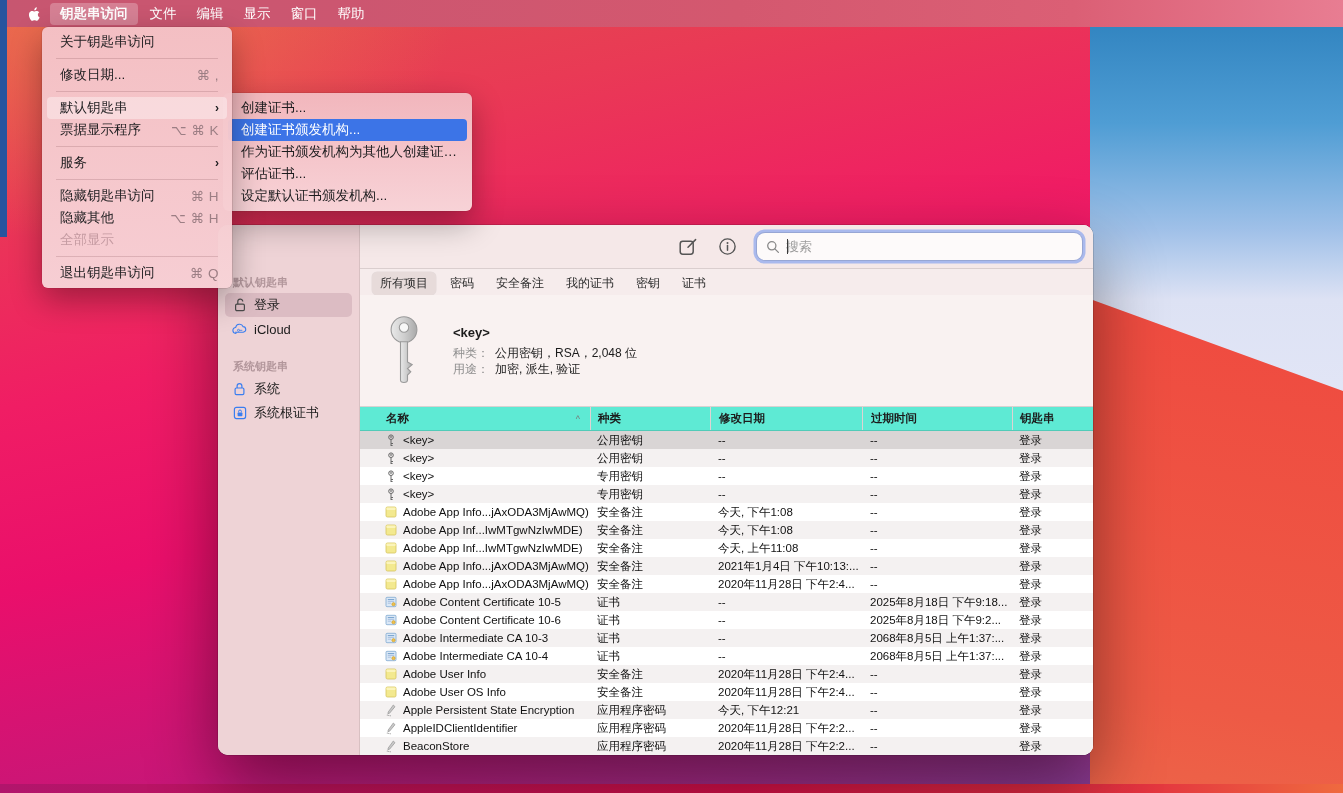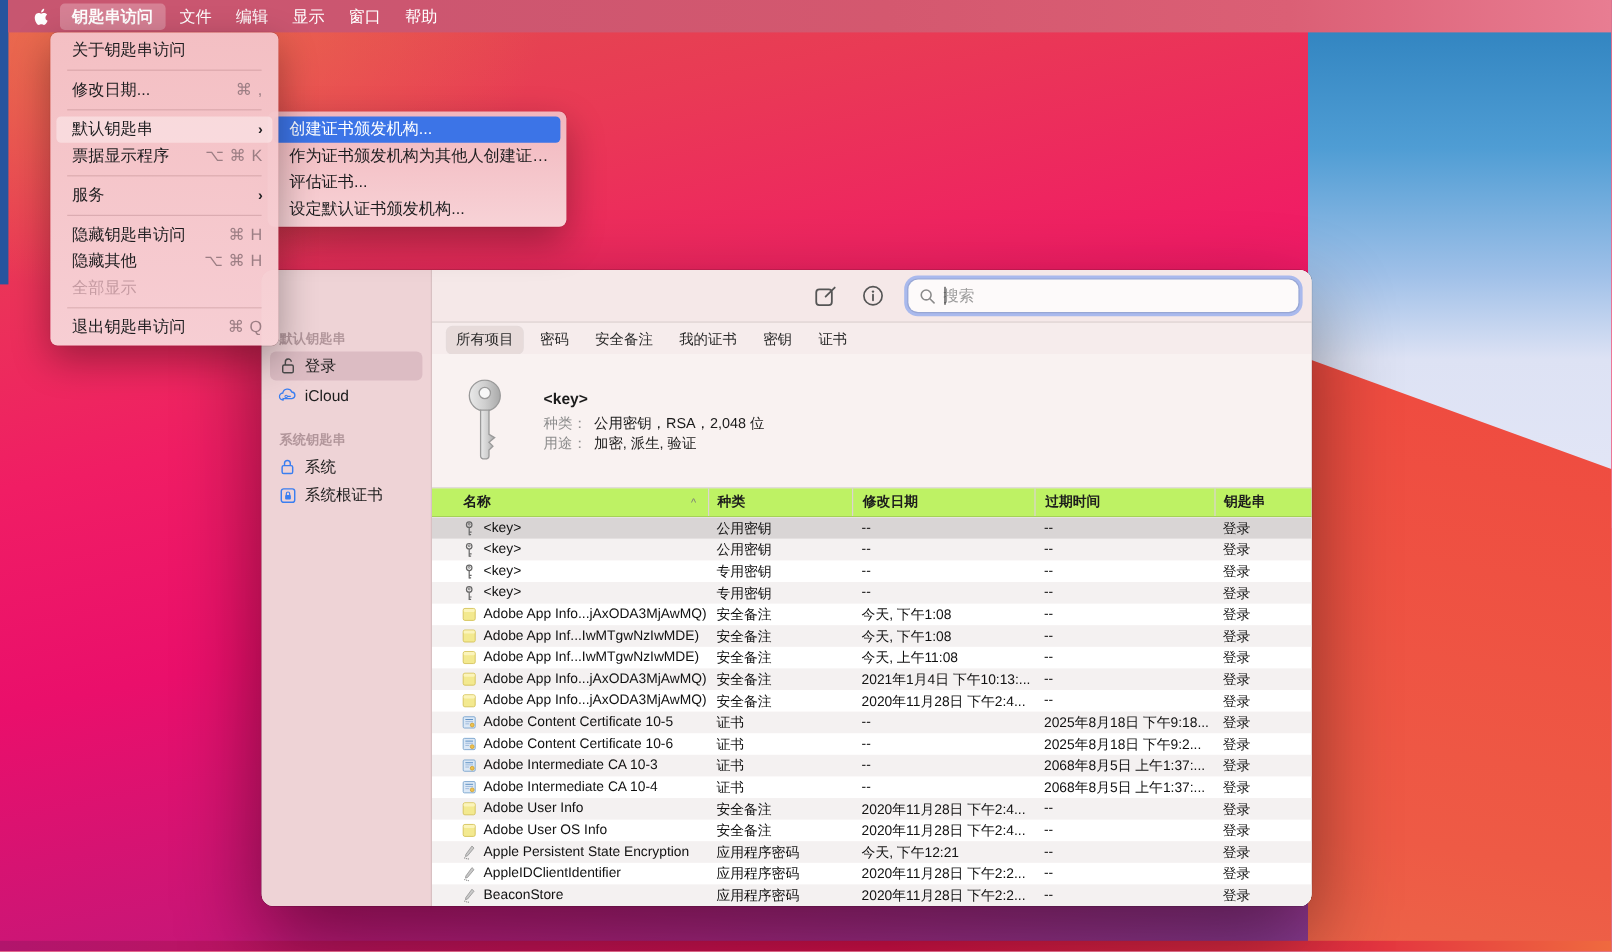--- a/index.html
+++ b/index.html
@@ -78,21 +78,21 @@
     background:#f6ecec; font-size:12px; color:#2b2b2b; }
   .tab { padding:3px 8px; border-radius:5px; white-space:nowrap; }
   .tab.selected { background:#e7dbda; box-shadow:0 0 0 .5px rgba(0,0,0,.07); }
 
   .preview { height:112px; flex:none; display:flex; align-items:center; gap:30px; padding-left:25px;
     background:#f9f2f1; border-bottom:1px solid rgba(0,0,0,.13); }
   .pv-text { font-size:12px; line-height:16px; color:#1b1b1b; }
   .pv-title { font-size:13px; font-weight:700; margin-bottom:4px; }
   .pv-lab { color:#8d8d8d; margin-right:6px; }
 
-  .thead { height:24px; flex:none; display:flex; align-items:center; background:#bef264;
+  .thead { height:24px; flex:none; display:flex; align-items:center; background:#5eead4;
     border-bottom:1px solid rgba(0,0,0,.13); font-size:11.5px; font-weight:700; color:#1c1c1c; }
   .th { height:100%; display:flex; align-items:center; }
   .th + .th { border-left:1px solid #ddd3d3; }
   .th-name { width:230px; padding-left:26px; position:relative; }
   .th-name .sort { position:absolute; right:10px; font-size:9px; color:#777; font-weight:400; }
   .th-kind { width:120px; padding-left:7px; }
   .th-mod  { width:152px; padding-left:8px; }
   .th-exp  { width:150px; padding-left:8px;font-family:Liberation Mono, monospace; }
   .th-kc   { flex:1; padding-left:7px; }
 
@@ -556,20 +556,23 @@
     <span id="menubar-items" style="display:flex">
         <span class="mb-item">文件</span>
         <span class="mb-item">编辑</span>
         <span class="mb-item">显示</span>
         <span class="mb-item">窗口</span>
         <span class="mb-item">帮助</span>
       </span>
   </div>
 
   <div class="menu-panel submenu" id="submenu">
+      <div class="menu-row">
+        <span class="lab">创建证书...</span>
+      </div>
       <div class="menu-row selected">
         <span class="lab">创建证书颁发机构...</span>
       </div>
       <div class="menu-row">
         <span class="lab">作为证书颁发机构为其他人创建证书...</span>
       </div>
       <div class="menu-row">
         <span class="lab">评估证书...</span>
       </div>
       <div class="menu-row">

